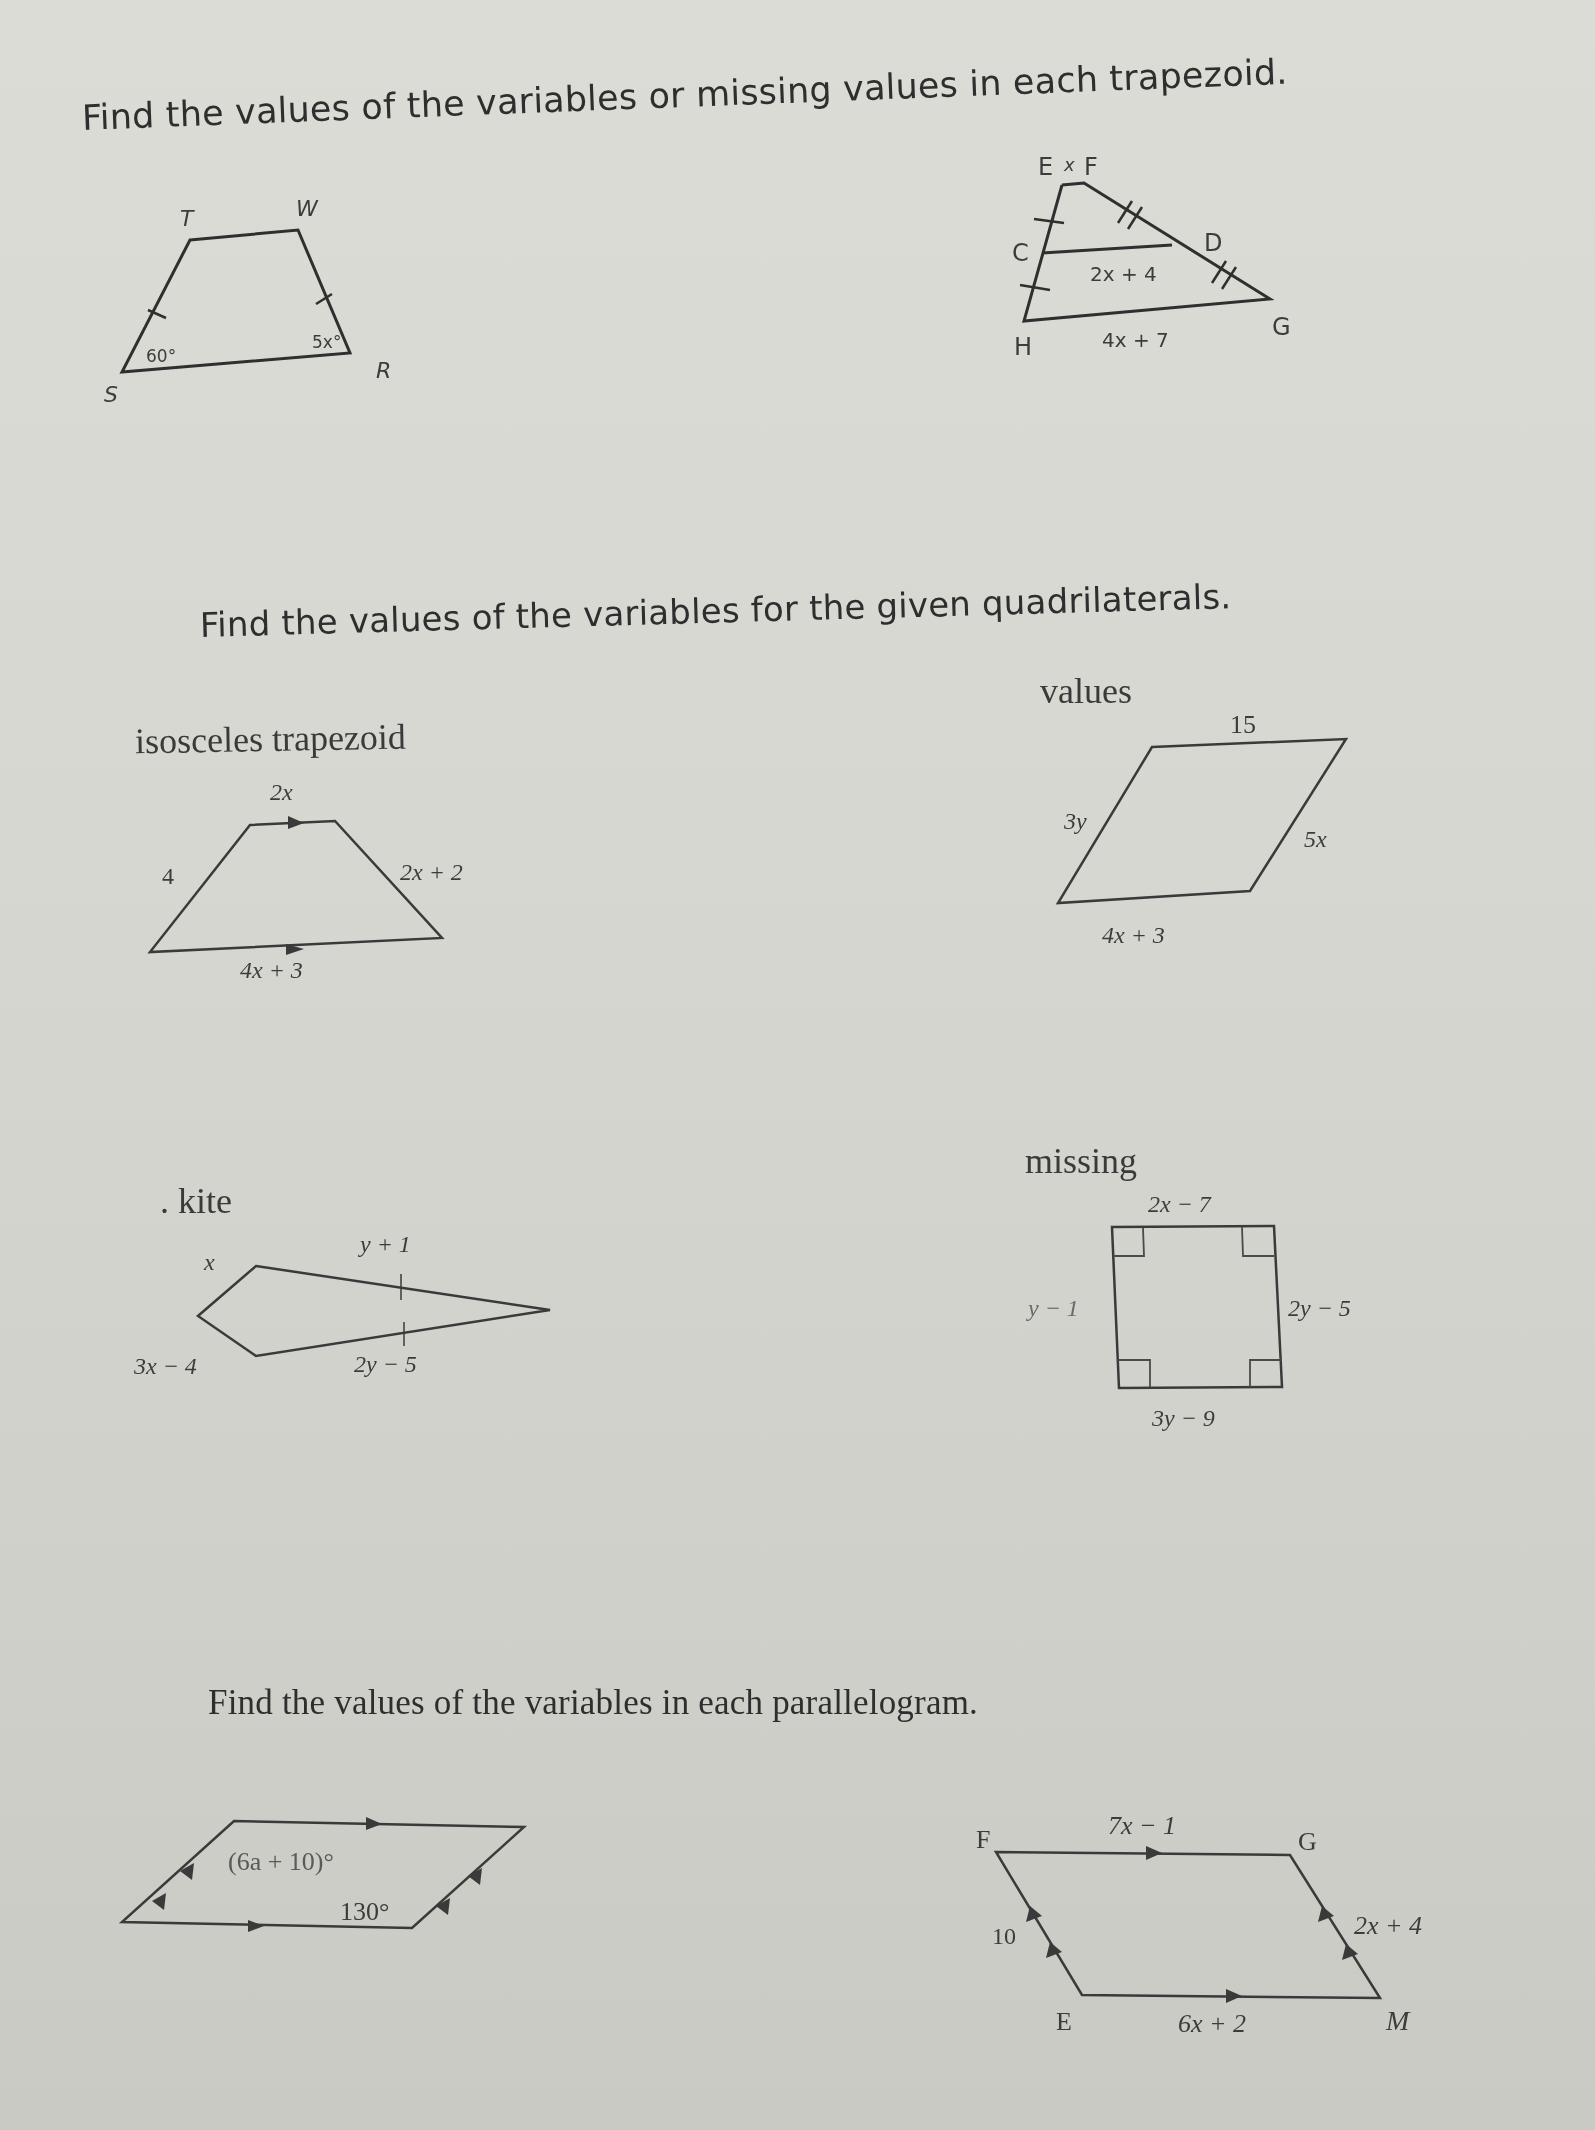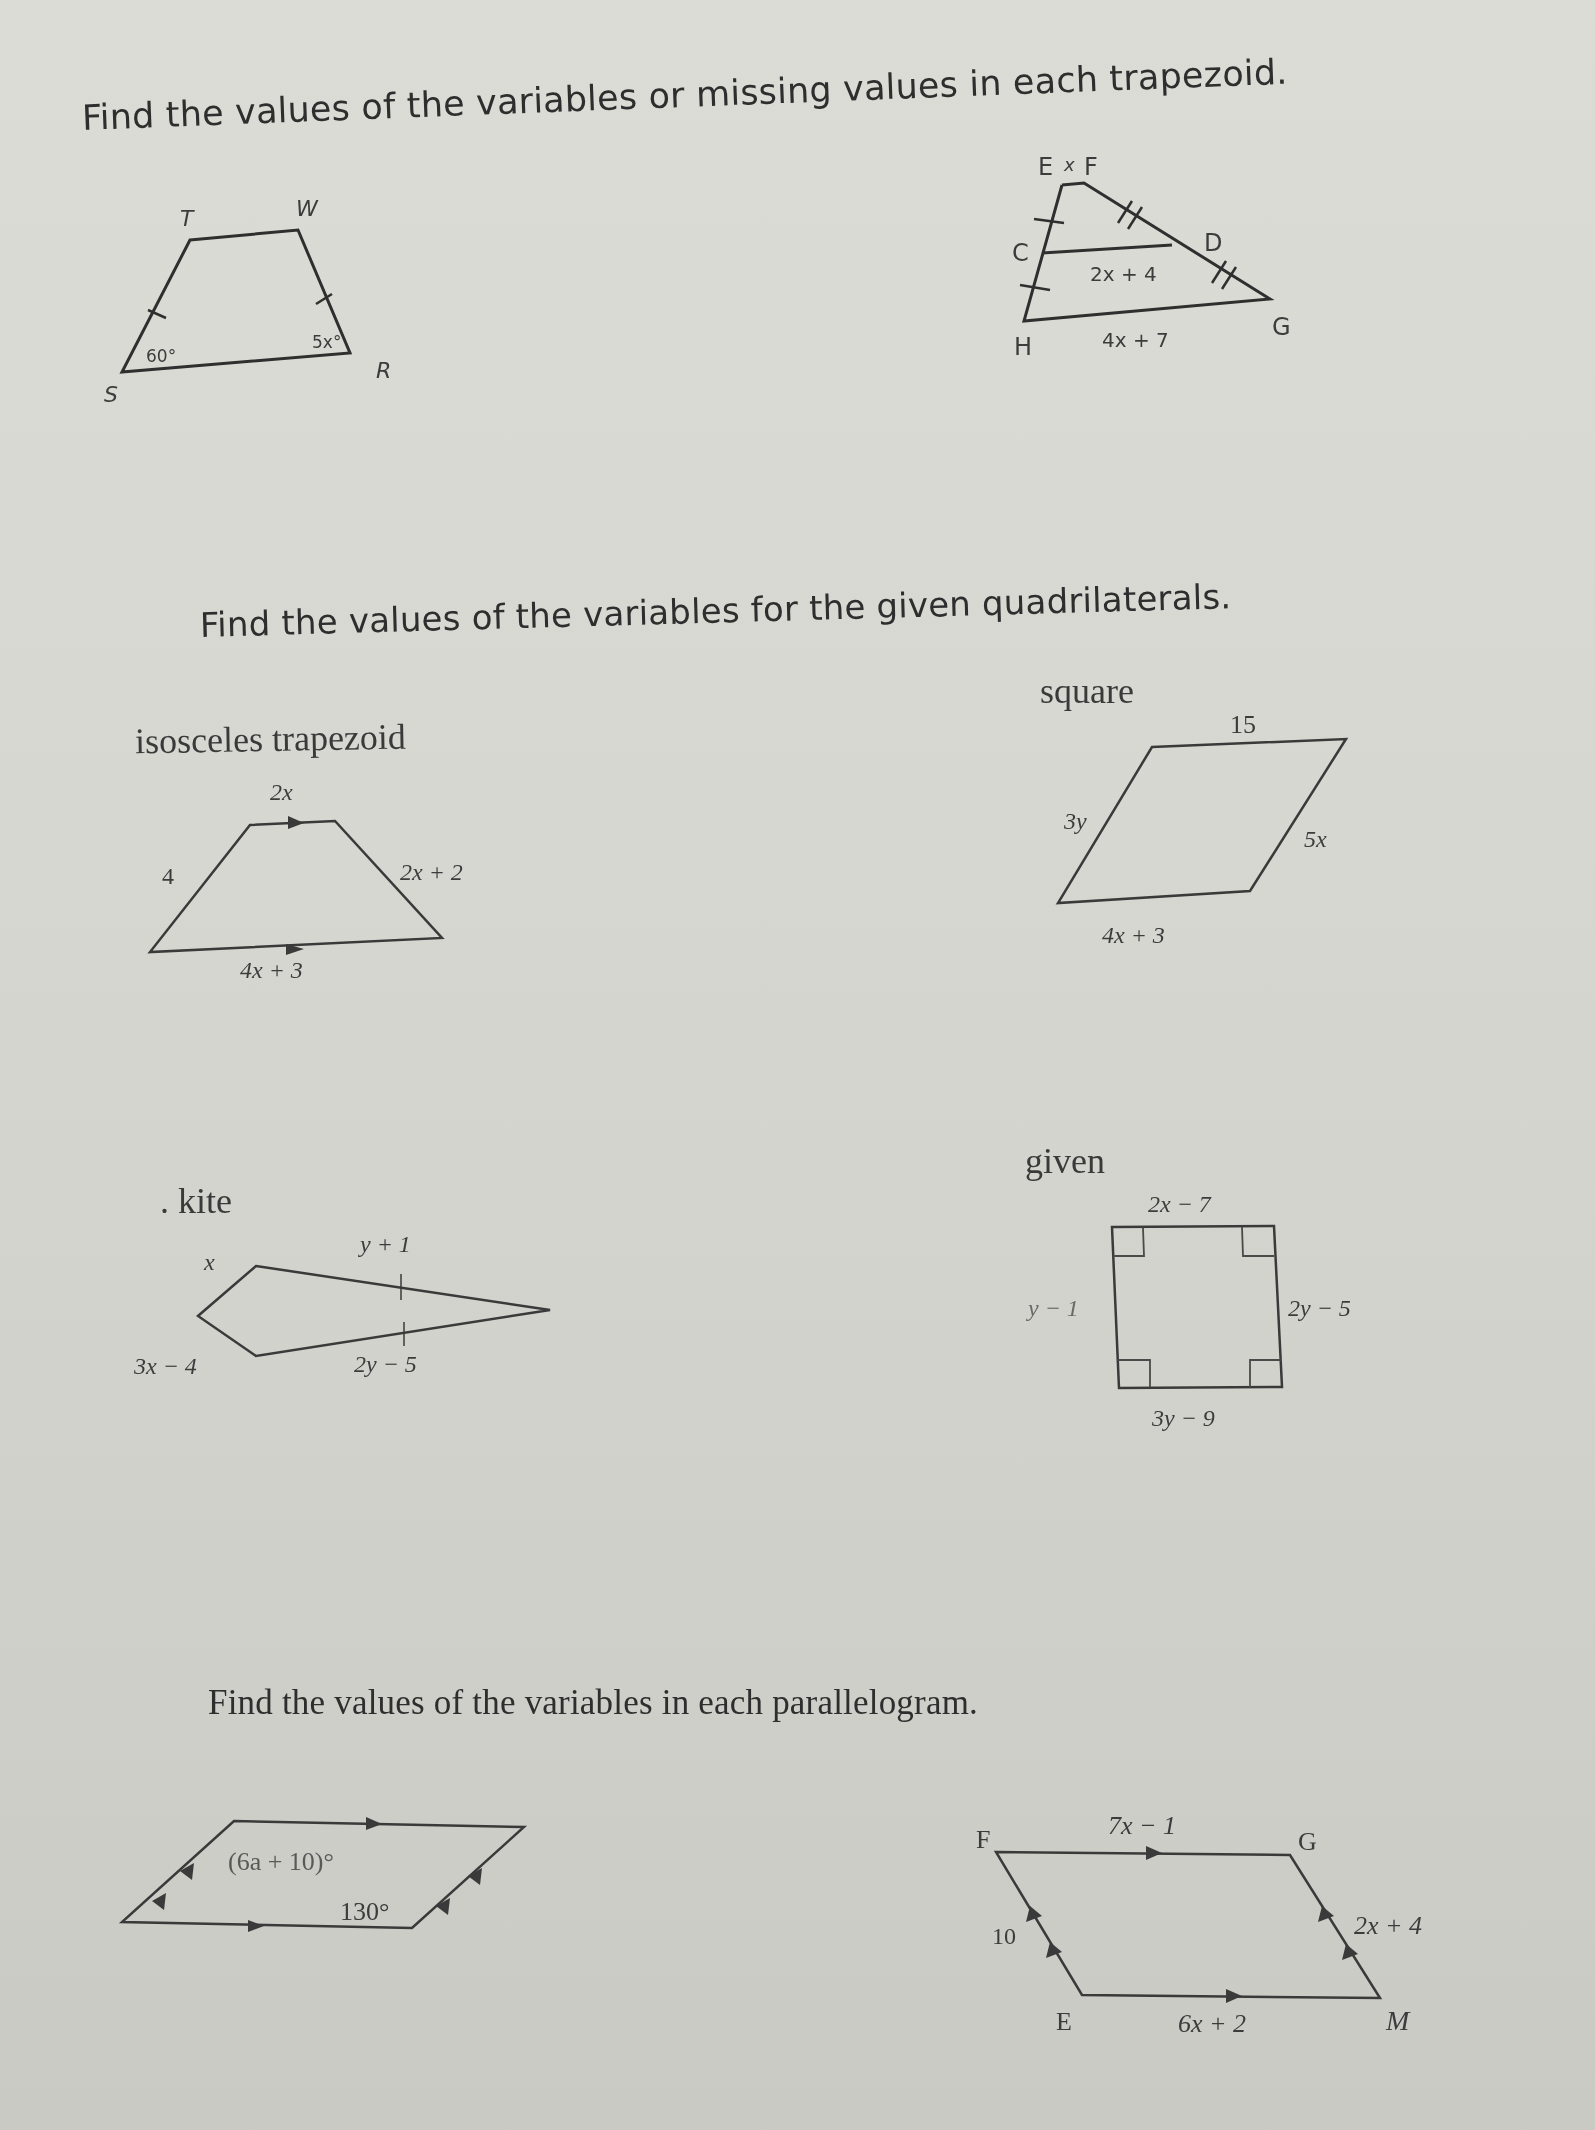--- a/index.html
+++ b/index.html
@@ -68,41 +68,41 @@
 <svg class="fig" style="left:120px; top:770px;" width="400" height="230" viewBox="0 0 400 230">
   <polygon points="130,55 215,51 322,168 30,182" fill="none" stroke="#3a3a3a" stroke-width="2.5"></polygon>
   <polygon points="168,46 184,53 168,59" fill="#3a3a3a"></polygon>
   <polygon points="166,174 184,179 166,185" fill="#3a3a3a"></polygon>
   <text class="serif-lbl" x="150" y="30" font-size="24" font-style="italic">2x</text>
   <text class="serif-lbl" x="42" y="114" font-size="24">4</text>
   <text class="serif-lbl" x="280" y="110" font-size="24" font-style="italic">2x + 2</text>
   <text class="serif-lbl" x="120" y="208" font-size="24" font-style="italic">4x + 3</text>
 </svg>
 
-<div class="fig-title" style="left:1040px; top:670px;">square</div>
+<div class="fig-title" style="left:1040px; top:670px;">values</div>
 <svg class="fig" style="left:1040px; top:715px;" width="360" height="240" viewBox="0 0 360 240">
   <polygon points="112,32 306,24 210,176 18,188" fill="none" stroke="#3a3a3a" stroke-width="2.5"></polygon>
   <text class="serif-lbl" x="190" y="18" font-size="26">15</text>
   <text class="serif-lbl" x="24" y="114" font-size="24" font-style="italic">3y</text>
   <text class="serif-lbl" x="264" y="132" font-size="24" font-style="italic">5x</text>
   <text class="serif-lbl" x="62" y="228" font-size="24" font-style="italic">4x + 3</text>
 </svg>
 
 <div class="fig-title" style="left:160px; top:1180px;">. kite</div>
 <svg class="fig" style="left:120px; top:1230px;" width="440" height="180" viewBox="0 0 440 180">
   <polygon points="136,36 430,80 136,126 78,86" fill="none" stroke="#3a3a3a" stroke-width="2.5"></polygon>
   <line x1="281" y1="44" x2="281" y2="70" stroke="#3a3a3a" stroke-width="1.5"></line>
   <line x1="284" y1="92" x2="284" y2="116" stroke="#3a3a3a" stroke-width="1.5"></line>
   <text class="serif-lbl" x="84" y="40" font-size="24" font-style="italic">x</text>
   <text class="serif-lbl" x="240" y="22" font-size="24" font-style="italic">y + 1</text>
   <text class="serif-lbl" x="14" y="144" font-size="24" font-style="italic">3x − 4</text>
   <text class="serif-lbl" x="234" y="142" font-size="24" font-style="italic">2y − 5</text>
 </svg>
 
-<div class="fig-title" style="left:1025px; top:1140px;">given</div>
+<div class="fig-title" style="left:1025px; top:1140px;">missing</div>
 <svg class="fig" style="left:1020px; top:1190px;" width="400" height="250" viewBox="0 0 400 250">
   <polygon points="92,37 254,36 262,197 99,198" fill="none" stroke="#3a3a3a" stroke-width="2.5"></polygon>
   <polyline points="93,66 124,66 123,38" fill="none" stroke="#4a4a4a" stroke-width="1.8"></polyline>
   <polyline points="222,37 223,66 254,66" fill="none" stroke="#4a4a4a" stroke-width="1.8"></polyline>
   <polyline points="98,170 130,170 130,197" fill="none" stroke="#4a4a4a" stroke-width="1.8"></polyline>
   <polyline points="230,197 230,170 261,170" fill="none" stroke="#4a4a4a" stroke-width="1.8"></polyline>
   <text class="serif-lbl" x="128" y="22" font-size="24" font-style="italic">2x − 7</text>
   <text class="serif-lbl" x="8" y="126" font-size="24" font-style="italic" fill-opacity="0.7">y − 1</text>
   <text class="serif-lbl" x="268" y="126" font-size="24" font-style="italic">2y − 5</text>
   <text class="serif-lbl" x="132" y="236" font-size="24" font-style="italic">3y − 9</text>

